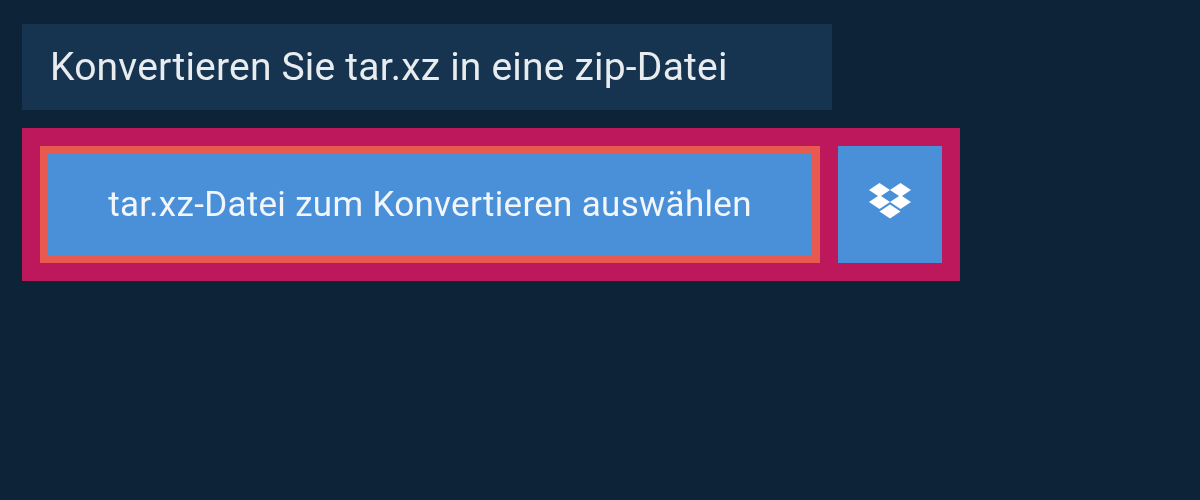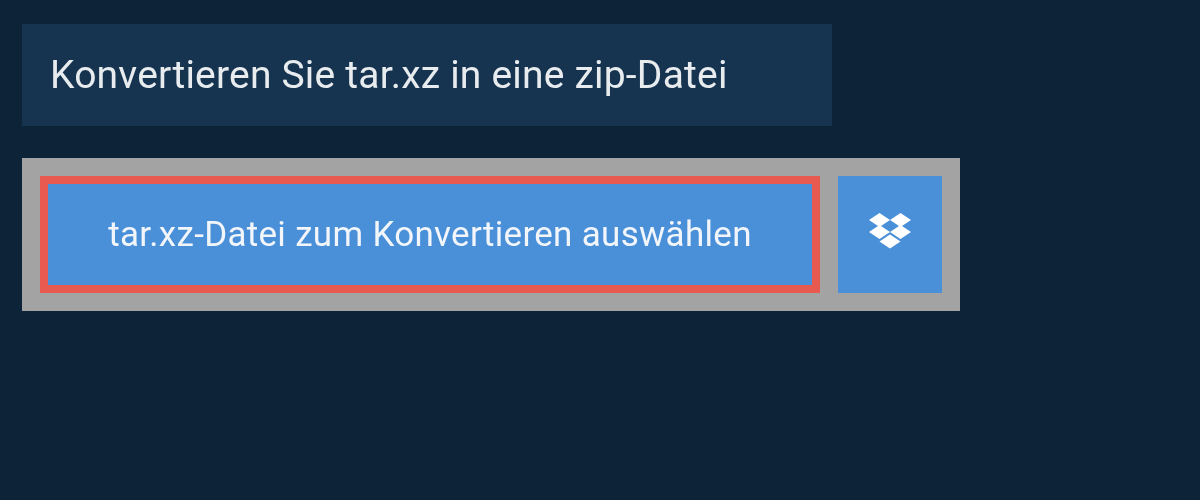--- a/index.html
+++ b/index.html
@@ -12,32 +12,32 @@
       height: 500px;
       background: #0d2438;
       font-family: -apple-system, BlinkMacSystemFont, "Segoe UI", Roboto, sans-serif;
       overflow: hidden;
     }
     .container {
       padding: 24px 22px;
     }
     .heading-panel {
       background: #163450;
-      padding: 28px 28px;
+      padding: 20px 28px;
       width: 810px;
     }
     .heading {
       color: #e8ecef;
       font-size: 39px;
       font-weight: 400;
       letter-spacing: 0.2px;
     }
     .upload-panel {
-      background: #a3a3a3;
-      margin-top: 32px;
+      background: #be185d;
+      margin-top: 18px;
       width: 938px;
       padding: 18px 18px;
       display: flex;
       gap: 18px;
       align-items: stretch;
     }
     .select-button {
       flex: 1;
       background: #4a90d9;
       border: 8px solid #e85a4f;

